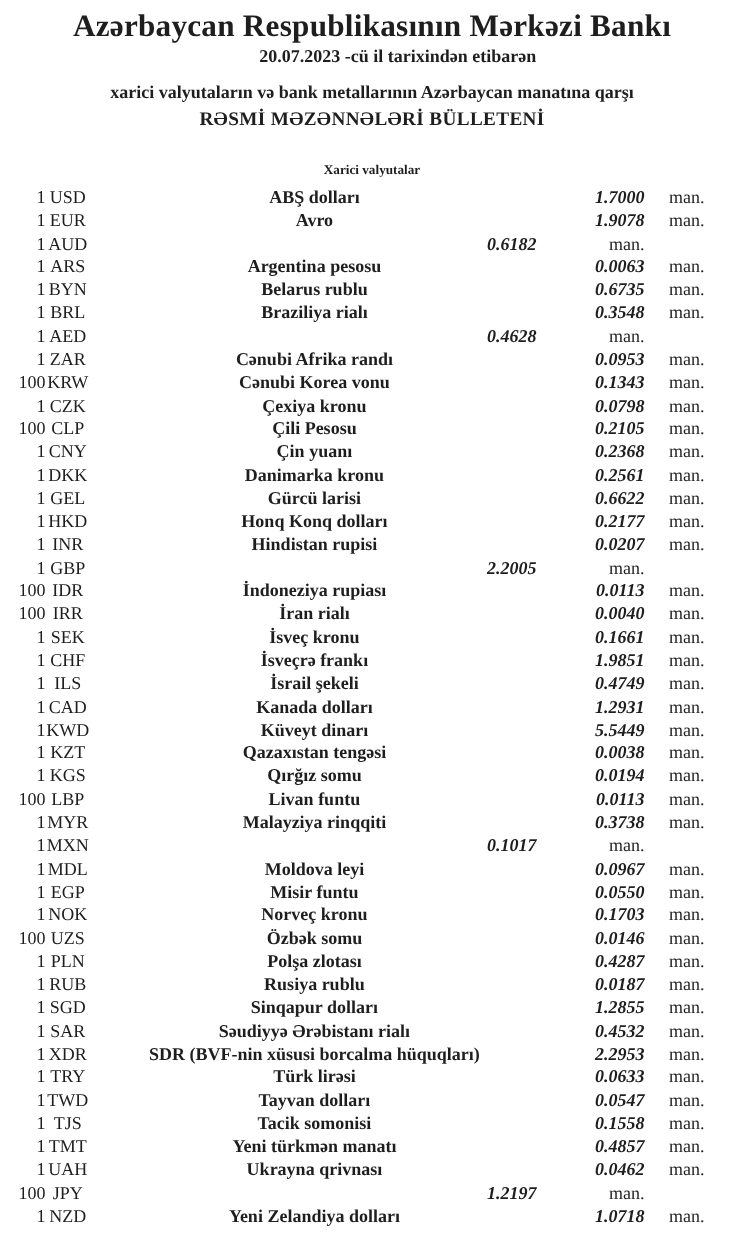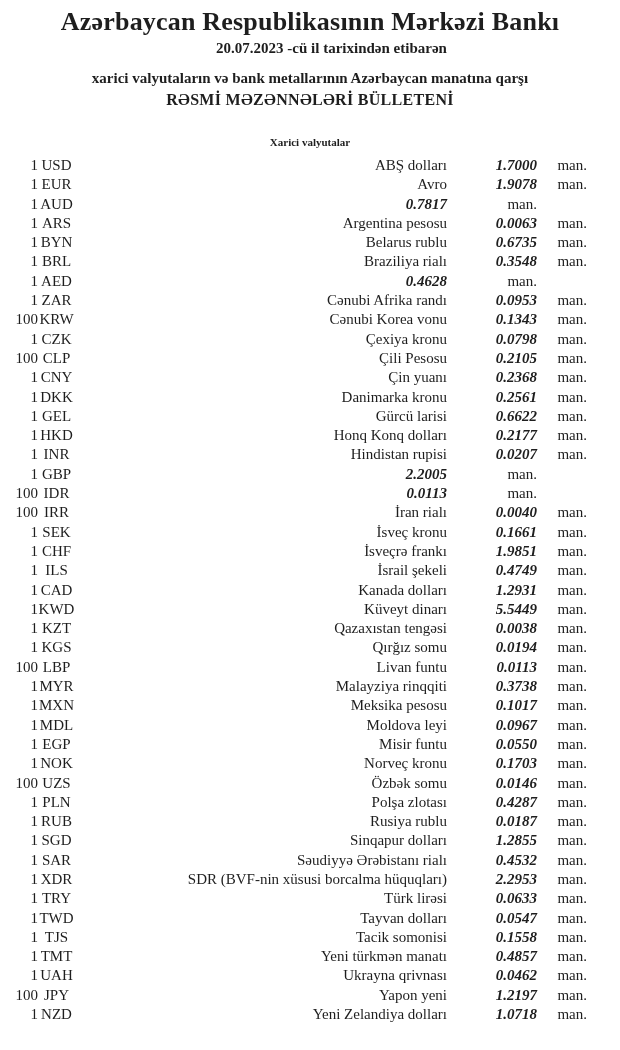--- a/index.html
+++ b/index.html
@@ -63,21 +63,21 @@
     display: grid;
     grid-template-columns: 38px 37px 372px 90px 50px;
     height: 19.3px;
     align-items: center;
     font-size: 15px;
     line-height: 19.3px;
     white-space: nowrap;
   }
   .c-qty  { text-align: right; }
   .c-code { text-align: center; }
-  .c-name { text-align: right; padding-left: 2px; overflow: hidden; }
+  .c-name { text-align: center; padding-left: 2px; overflow: hidden; font-weight: bold; }
   .c-rate { text-align: right; font-weight: bold; font-style: italic; }
   .c-unit { text-align: right; padding-left: 6px; }
 </style>
 </head>
 <body style="background: rgb(255, 255, 255); color: rgb(30, 30, 30);">
 
 <div class="doc">
   <div class="header">
     <div class="h-bank">Azərbaycan Respublikasının Mərkəzi Bankı</div>
     <div class="h-date">20.07.2023 -cü il tarixindən etibarən</div>
@@ -100,21 +100,21 @@
     <span class="c-qty">1</span>
     <span class="c-code">EUR</span>
     <span class="c-name">Avro</span>
     <span class="c-rate">1.9078</span>
     <span class="c-unit">man.</span>
   </div>
 
   <div class="row">
     <span class="c-qty">1</span>
     <span class="c-code">AUD</span>
-    <span class="c-rate">0.7817</span>
+    <span class="c-rate">0.6182</span>
     <span class="c-unit">man.</span>
   </div>
 
   <div class="row">
     <span class="c-qty">1</span>
     <span class="c-code">ARS</span>
     <span class="c-name">Argentina pesosu</span>
     <span class="c-rate">0.0063</span>
     <span class="c-unit">man.</span>
   </div>
@@ -217,20 +217,21 @@
   <div class="row">
     <span class="c-qty">1</span>
     <span class="c-code">GBP</span>
     <span class="c-rate">2.2005</span>
     <span class="c-unit">man.</span>
   </div>
 
   <div class="row">
     <span class="c-qty">100</span>
     <span class="c-code">IDR</span>
+    <span class="c-name">İndoneziya rupiası</span>
     <span class="c-rate">0.0113</span>
     <span class="c-unit">man.</span>
   </div>
 
   <div class="row">
     <span class="c-qty">100</span>
     <span class="c-code">IRR</span>
     <span class="c-name">İran rialı</span>
     <span class="c-rate">0.0040</span>
     <span class="c-unit">man.</span>
@@ -304,21 +305,20 @@
     <span class="c-qty">1</span>
     <span class="c-code">MYR</span>
     <span class="c-name">Malayziya rinqqiti</span>
     <span class="c-rate">0.3738</span>
     <span class="c-unit">man.</span>
   </div>
 
   <div class="row">
     <span class="c-qty">1</span>
     <span class="c-code">MXN</span>
-    <span class="c-name">Meksika pesosu</span>
     <span class="c-rate">0.1017</span>
     <span class="c-unit">man.</span>
   </div>
 
   <div class="row">
     <span class="c-qty">1</span>
     <span class="c-code">MDL</span>
     <span class="c-name">Moldova leyi</span>
     <span class="c-rate">0.0967</span>
     <span class="c-unit">man.</span>
@@ -424,21 +424,20 @@
     <span class="c-qty">1</span>
     <span class="c-code">UAH</span>
     <span class="c-name">Ukrayna qrivnası</span>
     <span class="c-rate">0.0462</span>
     <span class="c-unit">man.</span>
   </div>
 
   <div class="row">
     <span class="c-qty">100</span>
     <span class="c-code">JPY</span>
-    <span class="c-name">Yapon yeni</span>
     <span class="c-rate">1.2197</span>
     <span class="c-unit">man.</span>
   </div>
 
   <div class="row">
     <span class="c-qty">1</span>
     <span class="c-code">NZD</span>
     <span class="c-name">Yeni Zelandiya dolları</span>
     <span class="c-rate">1.0718</span>
     <span class="c-unit">man.</span>

